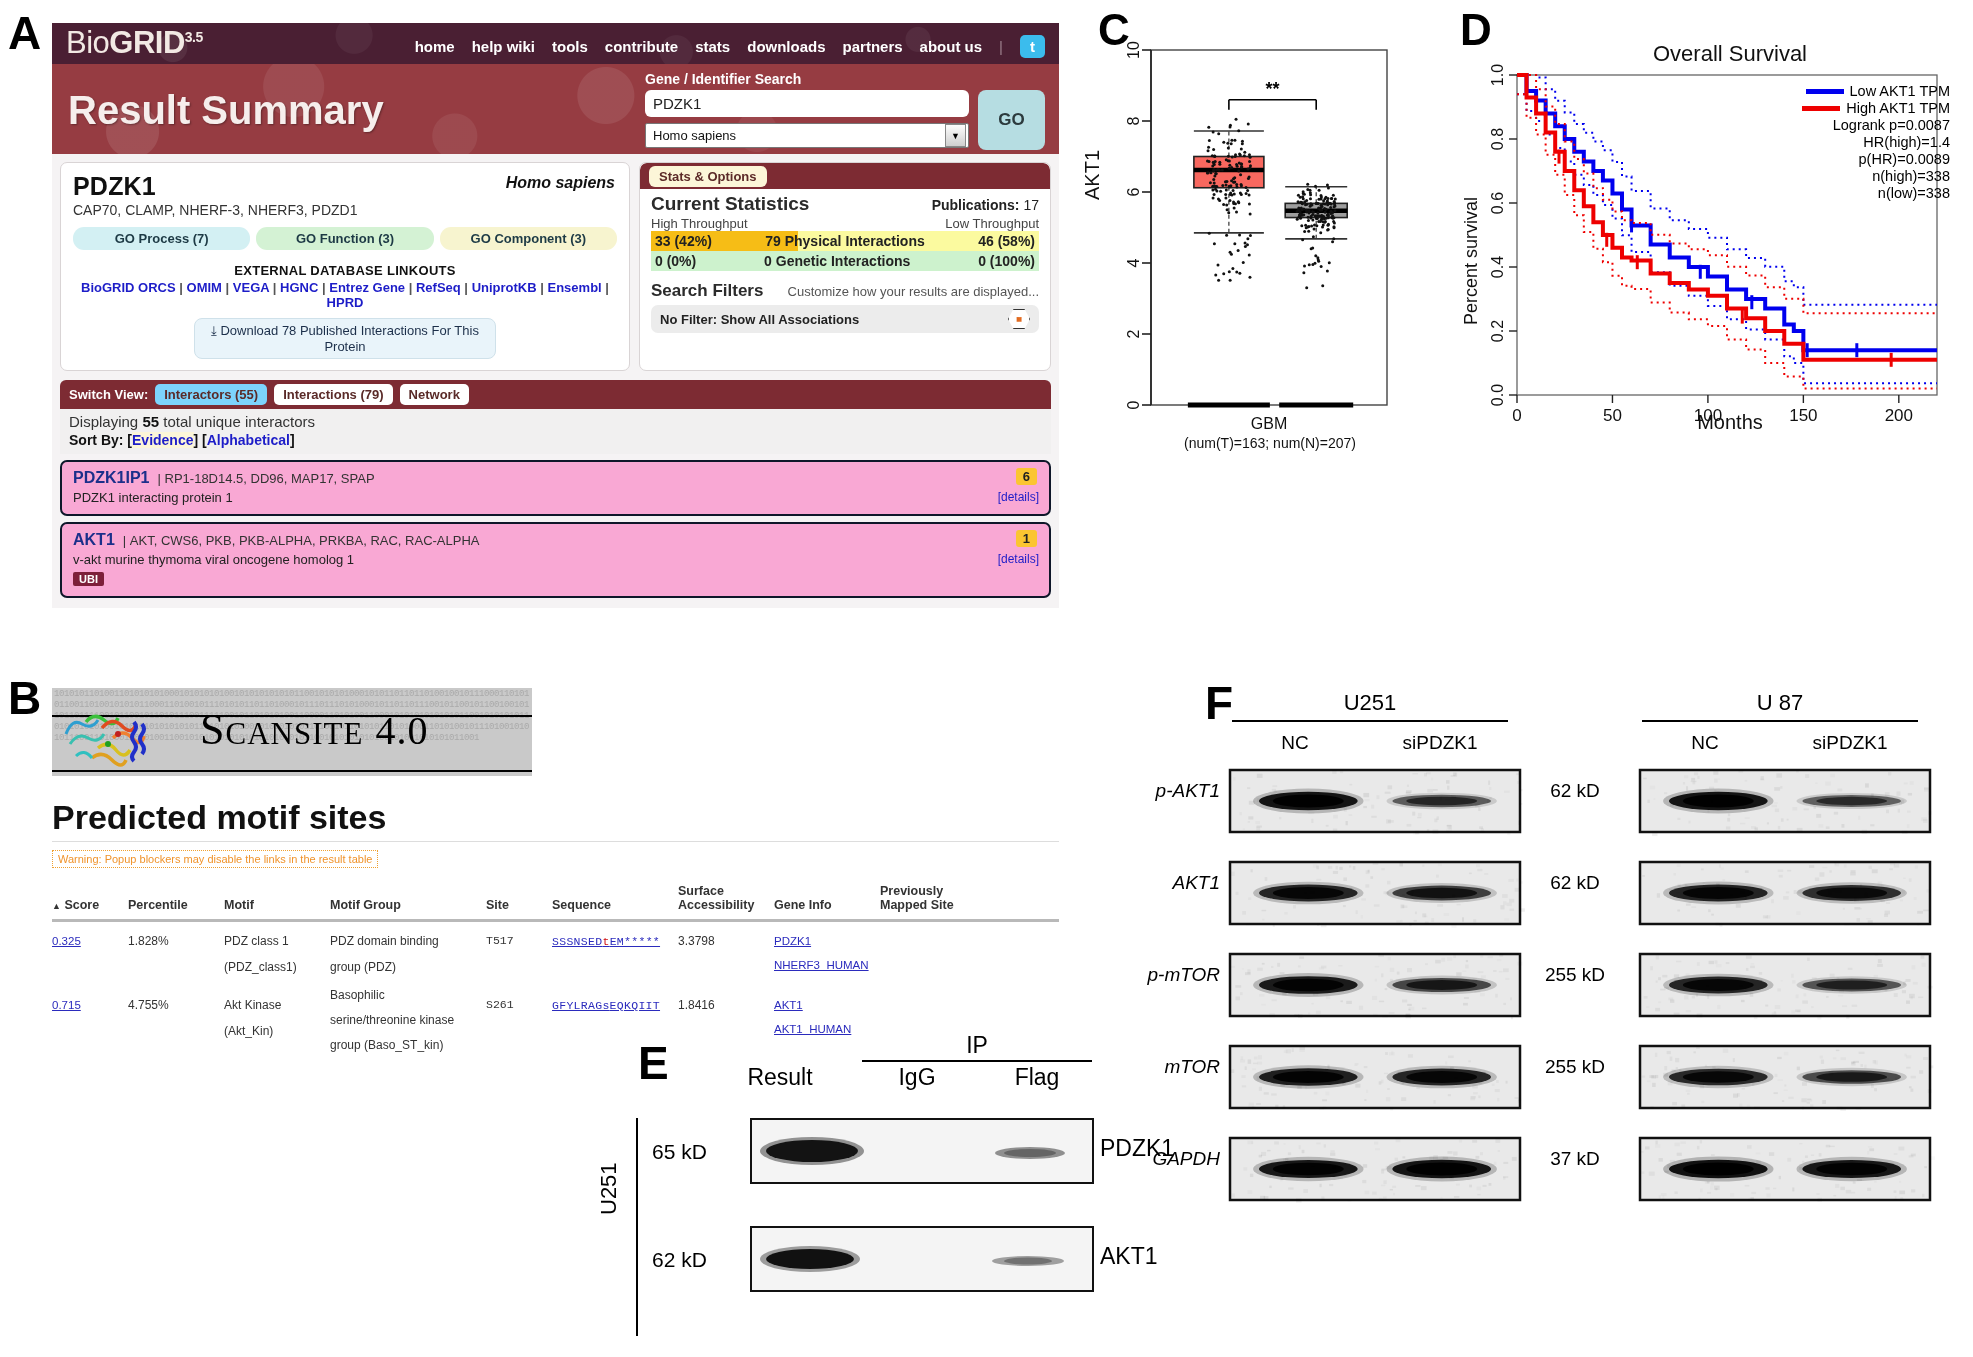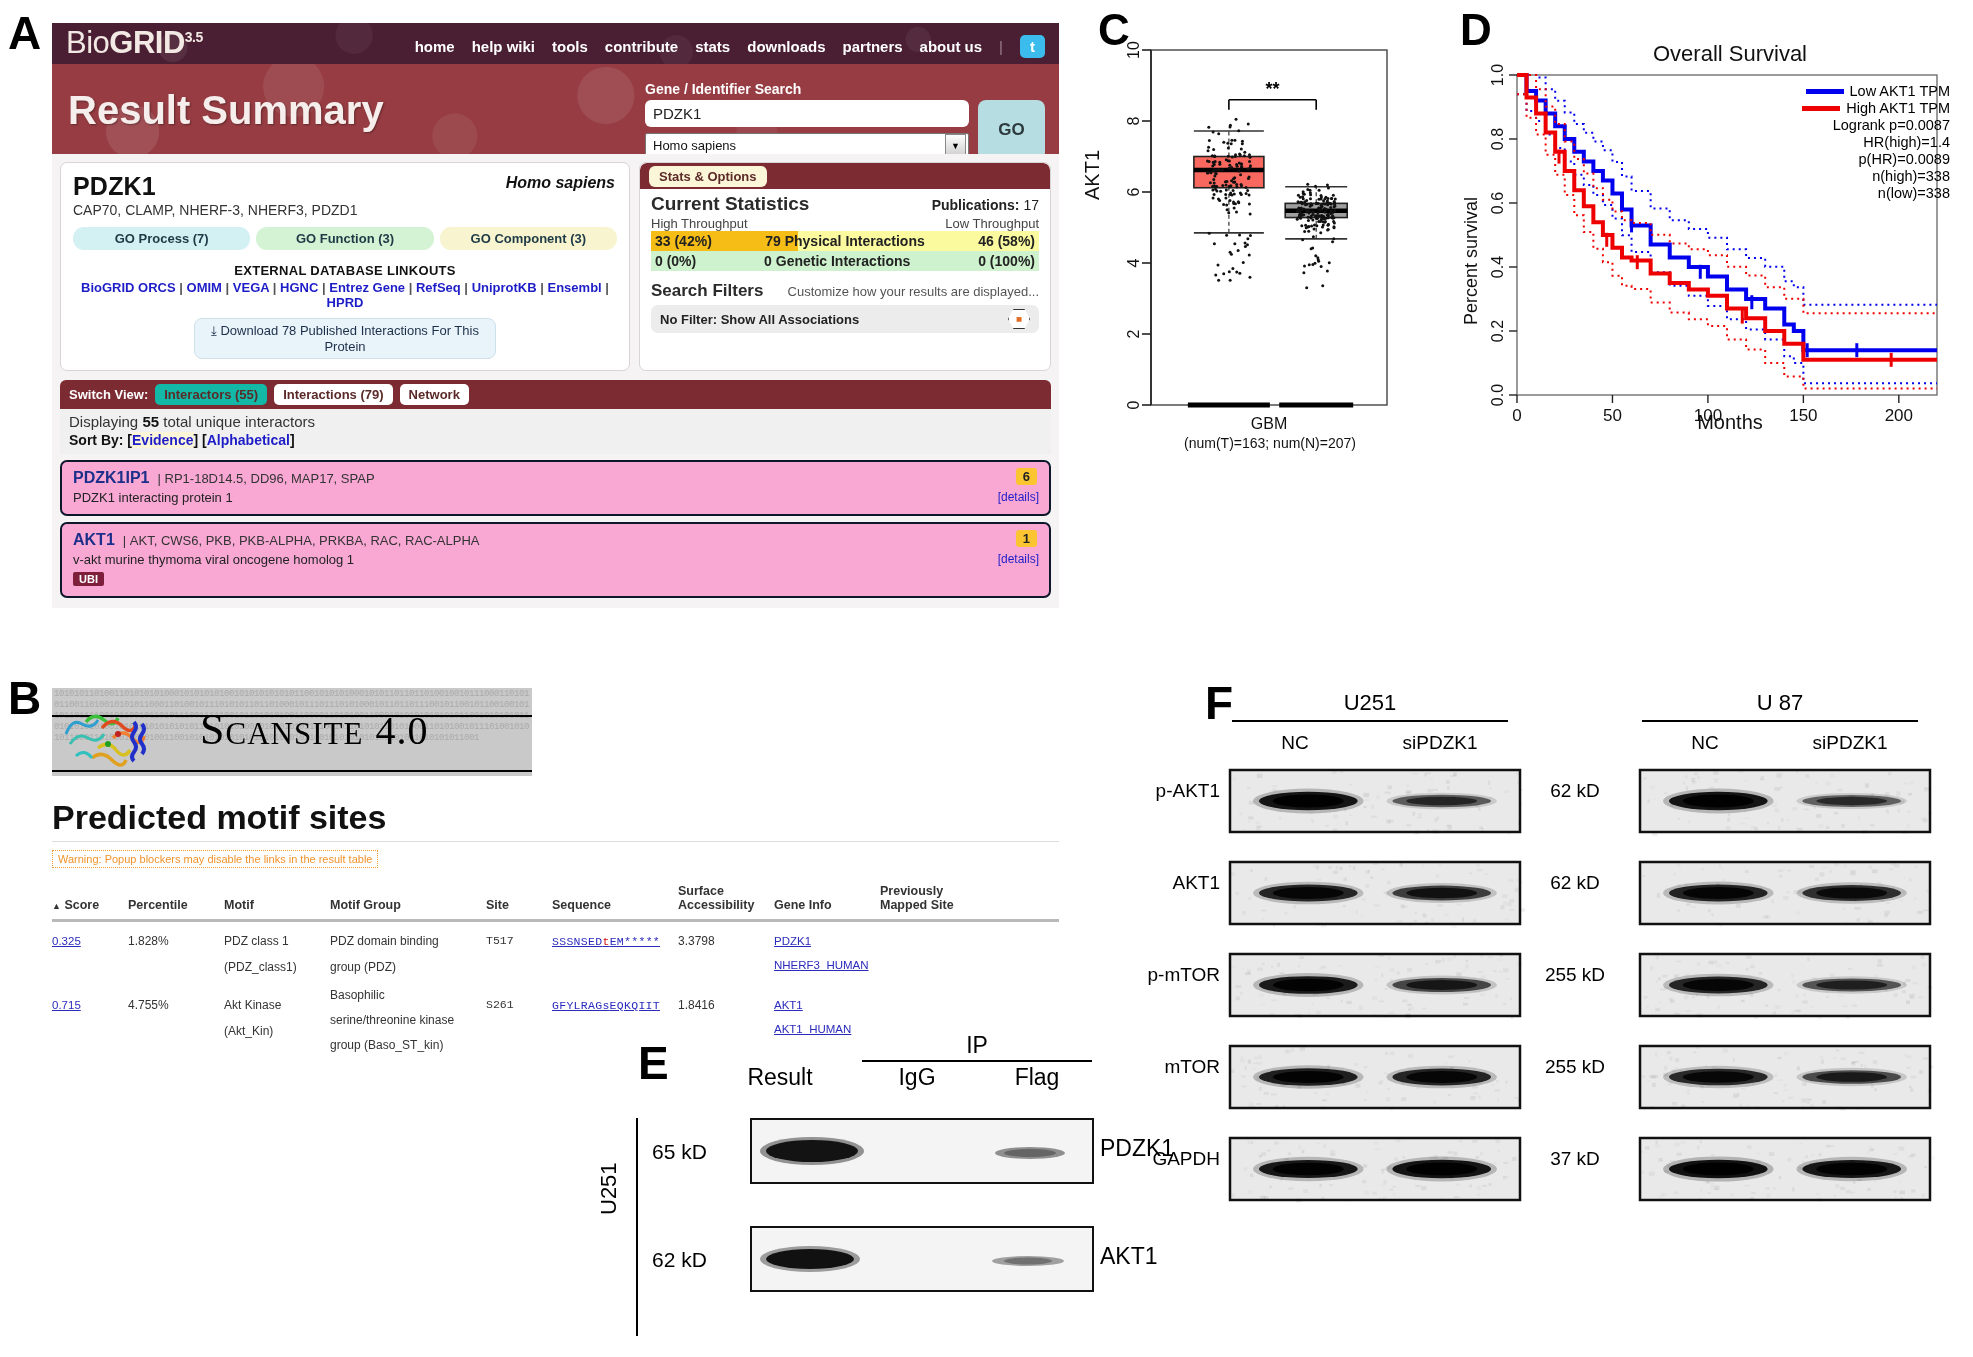--- a/index.html
+++ b/index.html
@@ -23,21 +23,21 @@
   .tw-icon{width:25px;height:23px;background:#3bbced;border-radius:5px;display:flex;align-items:center;justify-content:center;color:#fff;font-size:15px;font-weight:bold;}
 
   .bg-hero{height:90px;background:#963c42;position:relative;overflow:hidden;}
   .bg-hero:before{content:"";position:absolute;inset:0;background:
      radial-gradient(circle at 8% 75%, rgba(255,255,255,.10) 0 26px, transparent 27px),
      radial-gradient(circle at 24% 25%, rgba(255,255,255,.08) 0 30px, transparent 31px),
      radial-gradient(circle at 40% 80%, rgba(255,255,255,.07) 0 22px, transparent 23px),
      radial-gradient(circle at 55% 35%, rgba(255,255,255,.09) 0 28px, transparent 29px),
      radial-gradient(circle at 70% 75%, rgba(255,255,255,.06) 0 20px, transparent 21px);}
   .bg-hero-title{position:absolute;left:16px;top:24px;color:#f6eeec;font-size:40px;font-weight:bold;text-shadow:1px 1px 2px rgba(0,0,0,.35);}
-  .search-box{position:absolute;right:14px;top:17px;width:400px;}
+  .search-box{position:absolute;right:14px;top:7px;width:400px;}
   .search-label{color:#fff;font-size:14px;font-weight:bold;margin-bottom:3px;}
   .search-row{display:flex;gap:9px;align-items:flex-start;}
   .search-fields{flex:1;}
   .gene-input{width:100%;height:27px;border:none;border-radius:6px;font-size:15px;padding:0 8px;box-sizing:border-box;color:#222;background:#fff;font-family:"Liberation Sans",sans-serif;}
   .species-sel{margin-top:6px;width:100%;height:25px;background:#fff;border:1px solid #777;border-radius:2px;display:flex;align-items:center;justify-content:space-between;font-size:13px;color:#111;padding:0 2px 0 7px;box-sizing:border-box;}
   .sel-arrow{width:19px;height:21px;background:linear-gradient(#fdfdfd,#cfcfcf);border:1px solid #888;display:flex;align-items:center;justify-content:center;font-size:9px;color:#000;}
   .go-btn{width:67px;height:60px;background:#b6dde2;border-radius:8px;display:flex;align-items:center;justify-content:center;font-size:17px;font-weight:bold;color:#2c3a3d;}
 
   .bg-body{background:#f5f3f4;padding:8px 8px 10px 8px;}
   .bg-cols{display:flex;gap:9px;}
@@ -72,21 +72,21 @@
   .int-row.gen{background:#cdf2cd;}
   .int-mid{flex:1;text-align:center;}
   .sf-title{font-size:17px;font-weight:bold;color:#2b2b2b;margin-top:10px;display:inline-block;}
   .sf-note{font-size:13px;color:#555;float:right;margin-top:13px;}
   .sf-box{clear:both;margin-top:4px;background:#ececec;border-radius:7px;padding:4px 9px;display:flex;justify-content:space-between;align-items:center;font-size:13px;font-weight:bold;color:#222;}
   .hex-ico{width:20px;height:18px;background:#fff;border:1px solid #333;clip-path:polygon(25% 0,75% 0,100% 50%,75% 100%,25% 100%,0 50%);display:flex;align-items:center;justify-content:center;font-size:6px;color:#e06010;line-height:1;}
 
   .switch-bar{margin-top:9px;background:#7d2b33;border-radius:6px 6px 0 0;padding:4px 9px;display:flex;align-items:center;gap:7px;}
   .switch-lbl{color:#fff;font-size:13px;font-weight:bold;}
   .sw-tab{background:#fff;border-radius:5px;font-size:13px;font-weight:bold;color:#5a2a28;padding:3px 9px;}
-  .sw-tab.active{background:#14b8a6;}
+  .sw-tab.active{background:#7dd3fc;}
   .list-head{background:#f1f0f0;padding:4px 9px 6px 9px;font-size:15px;color:#333;}
   .list-head b{color:#111;}
   .sortby{font-size:14px;font-weight:bold;color:#111;margin-top:2px;}
   .sortby a{color:#1d1dc8;text-decoration:none;}
   .sortby .hl{background:#fcf6d8;}
   .inter{background:#f9a8d4;border:2px solid #0f172a;border-radius:7px;margin-top:6px;padding:7px 11px 9px 11px;position:relative;}
   .inter-name{font-size:16px;font-weight:bold;color:#1b2f8a;display:inline;}
   .inter-alias{font-size:13px;color:#333;}
   .inter-desc{font-size:13px;color:#222;margin-top:3px;}
   .badge-count{position:absolute;right:12px;top:6px;background:#fbc531;color:#222;font-size:13px;font-weight:bold;padding:1px 7px;border-radius:3px;}
@@ -137,21 +137,21 @@
   .e-vrule{position:absolute;left:36px;top:88px;width:2px;height:218px;background:#000;}
   .e-kd{position:absolute;font-size:21px;color:#000;}
   .e-band-box{position:absolute;border:2px solid #111;background:#f2f2f2;overflow:hidden;}
   .e-rlbl{position:absolute;font-size:23px;color:#000;}
 
   
   #panelF{position:absolute;left:1170px;top:690px;width:800px;height:660px;}
   .f-celltitle{position:absolute;font-size:22px;color:#000;text-align:center;}
   .f-rule{position:absolute;height:2px;background:#000;}
   .f-lane{position:absolute;font-size:19px;color:#000;text-align:center;}
-  .f-rowlbl{position:absolute;font-size:19px;color:#000;text-align:right;}
+  .f-rowlbl{position:absolute;font-size:19px;color:#000;text-align:right;font-style:italic;}
   .f-kd{position:absolute;font-size:19px;color:#000;text-align:center;}
 </style>
 </head>
 <body>
 
 <div class="panel-letter" style="left:8px;top:10px;font-size:46px;">A</div>
 <div class="panel-letter" style="left:8px;top:675px;font-size:46px;">B</div>
 <div class="panel-letter" style="left:1098px;top:8px;font-size:44px;">C</div>
 <div class="panel-letter" style="left:1460px;top:8px;font-size:44px;">D</div>
 <div class="panel-letter" style="left:638px;top:1040px;font-size:46px;">E</div>

